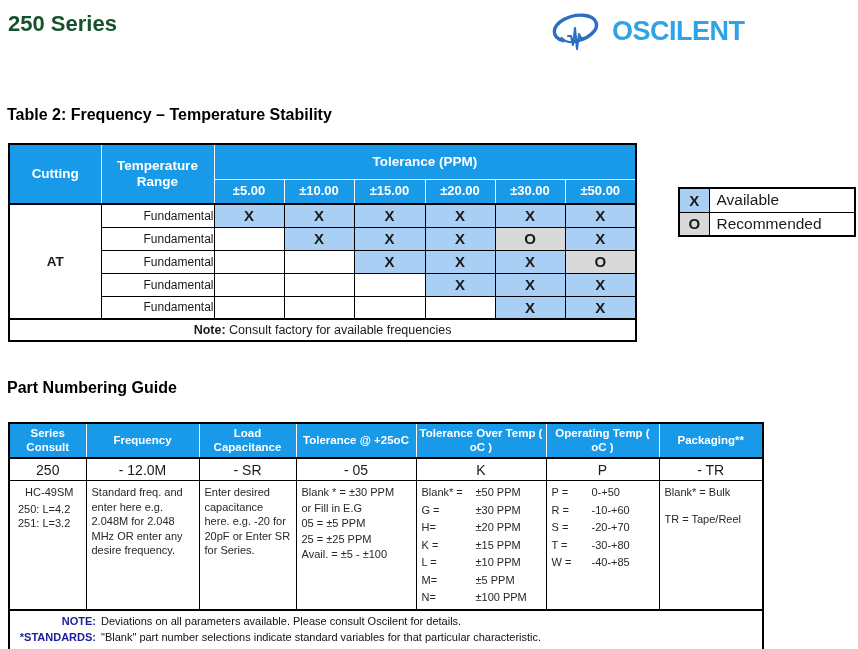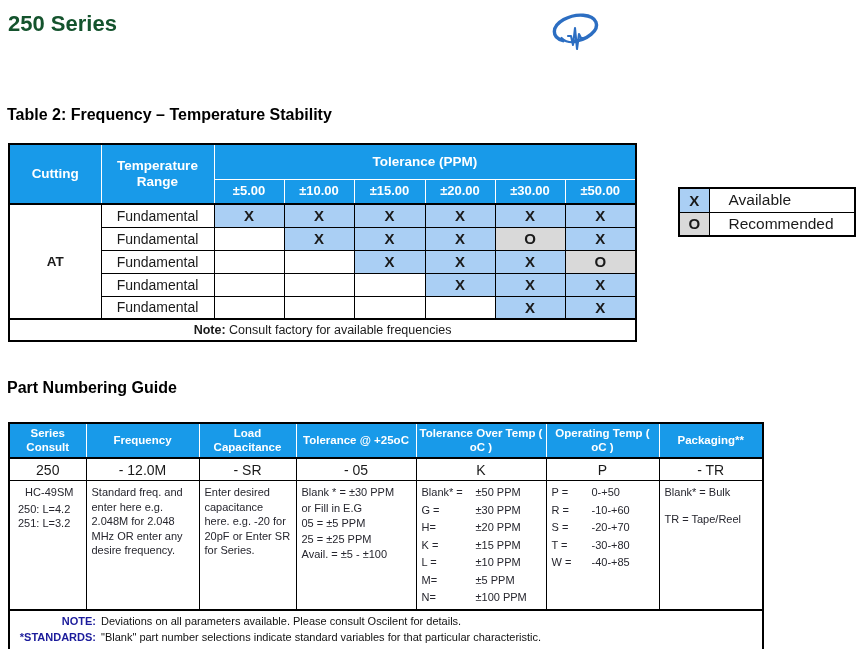--- a/index.html
+++ b/index.html
@@ -45,33 +45,33 @@
 
   
   .t1-wrap { position: absolute; left: 8px; top: 143px; }
   .t1 { width: 627px; border: 2px solid #000; }
   .t1 thead th { font-size: 13px; line-height: 1.2; }
   .t1 .group-h { height: 35px; font-size: 13.5px; }
   .t1 .sub-h { height: 25px; }
   .t1 tbody td { border: 1px solid #000; background: #fff; text-align: center; vertical-align: middle; }
   .t1 tbody tr.body-first td { border-top: 2px solid #000; }
   .t1 .cut { font-size: 13.5px; font-weight: bold; }
-  .t1 .range { font-size: 14px; height: 23px; }
+  .t1 .range { font-size: 12px; height: 23px; text-align: right; }
   .t1 .mark { font-size: 15px; font-weight: 600; }
   .mark.avail { background: #AACFF4 !important; }
   .mark.rec { background: #D9D9D9 !important; }
   .t1 .noterow td { border-top: 2px solid #000; height: 22px; font-size: 12.5px; }
   .t1 .noterow b { font-weight: bold; }
 
   
   .legend-wrap { position: absolute; left: 678px; top: 187px; }
   .legend { width: 178px; border: 2px solid #000; }
   .legend td { border: 1px solid #000; height: 24px; vertical-align: middle; }
   .legend .sym { width: 30px; text-align: center; font-size: 15px; font-weight: 600; }
-  .legend .lab { font-size: 15.5px; padding-left: 19px; background: #fff; }
+  .legend .lab { font-size: 15.5px; padding-left: 7px; background: #fff; }
 
   
   .t2-wrap { position: absolute; left: 8px; top: 422px; }
   .t2 { width: 754px; border: 2px solid #000; }
   .t2 thead th { font-size: 11.5px; line-height: 1.25; height: 33px; padding: 2px; }
   .t2 tbody td { border: 1px solid #000; background: #fff; }
   .t2 .coderow td { height: 23px; font-size: 14px; text-align: center; vertical-align: middle; border-top: 2px solid #000; }
   .t2 .detailrow td { height: 120px; vertical-align: top; font-size: 11px; line-height: 1.32; padding: 4px 5px; color: #26262e; }
   .t2 .detailrow .c-series { padding-left: 8px; }
   .t2 .detailrow .c-series .l1 { text-align: center; margin-bottom: 2px; }
@@ -92,20 +92,21 @@
 
   <div class="doc-title">250 Series</div>
   <div class="logo">
     <svg class="logo-icon" viewBox="0 0 62 42">
       <g transform="rotate(-14 29 20)">
         <path d="M 13 27 A 21.5 12.5 0 1 1 22 30" fill="none" stroke="#2C6EC2" stroke-width="3.4" stroke-linecap="round"></path>
         <path d="M 12 24 Q 16 31 27 31.5" fill="none" stroke="#2C6EC2" stroke-width="2.2" stroke-linecap="round"></path>
       </g>
       <polyline points="20,26 23,26 25,35 27,18 29,39 31,24 33,28 36,28" fill="none" stroke="#2C6EC2" stroke-width="2.1" stroke-linejoin="round" stroke-linecap="round"></polyline>
     </svg>
+    <div class="logo-text">OSCILENT</div>
   </div>
 
   <div class="sec-heading h-table1">Table 2: Frequency – Temperature Stability</div>
 
   <div class="t1-wrap">
     <table class="t1">
       <colgroup>
         <col style="width:92px">
           <col style="width:113px">
         <col style="width:70px">

